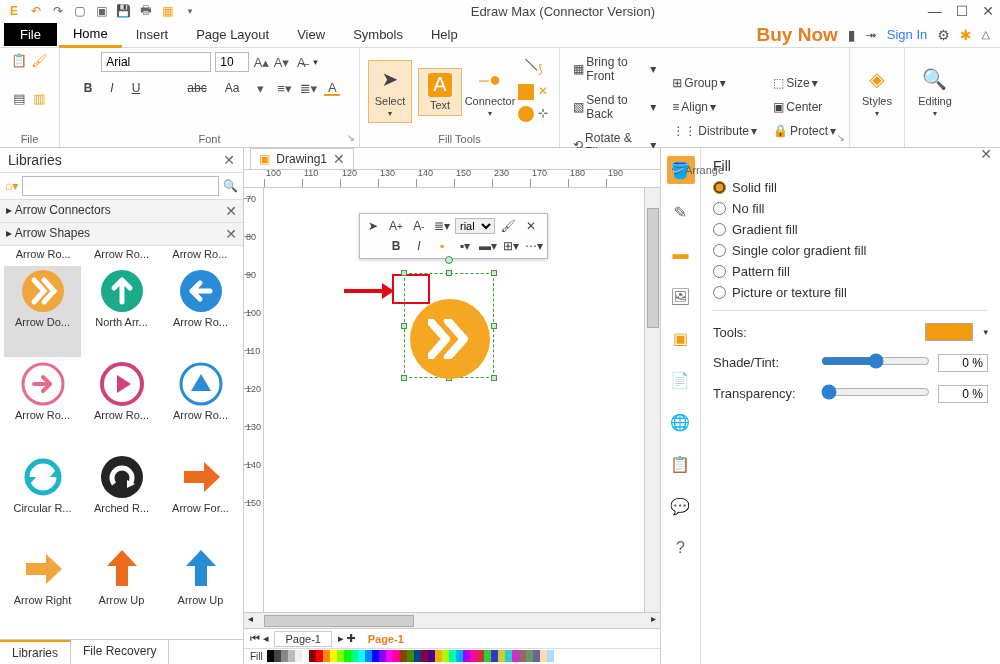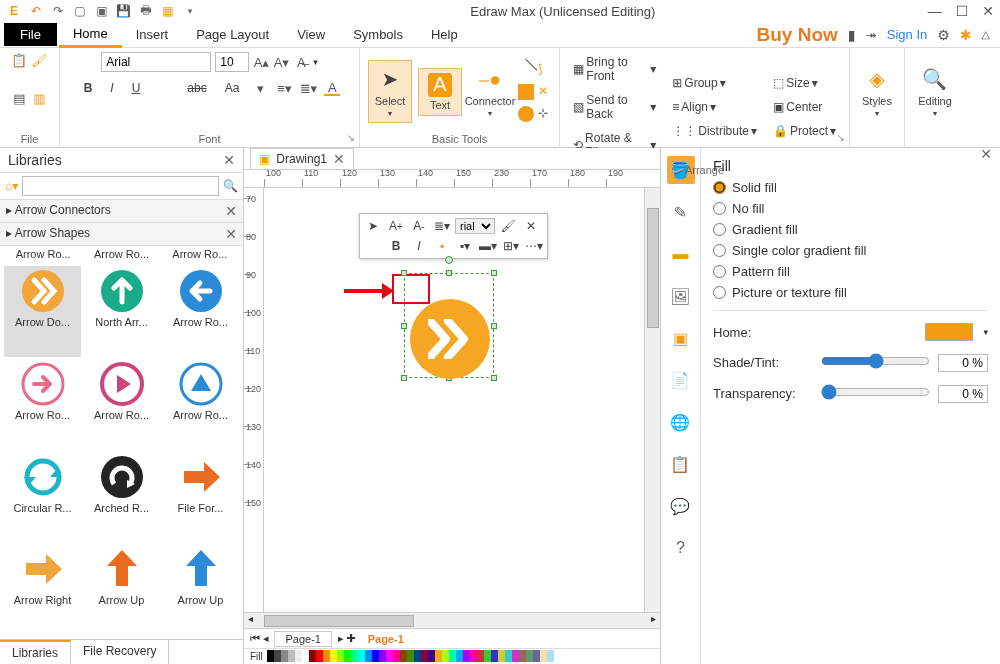--- a/index.html
+++ b/index.html
@@ -112,21 +112,21 @@
     <span style="color:#f39c12;font-weight:bold;">E</span>
     <span style="color:#e67e22;">↶</span>
     <span>↷</span>
     <span>▢</span>
     <span>▣</span>
     <span>💾</span>
     <span>🖶</span>
     <span style="color:#f39c12;">▦</span>
     <span style="font-size:9px;">▾</span>
   </div>
-  <div class="title">Edraw Max (Unlicensed Editing)</div>
+  <div class="title">Edraw Max (Connector Version)</div>
   <div class="winctrl">
     <span>—</span>
     <span>☐</span>
     <span>✕</span>
   </div>
 </div>
 
 <div class="menubar">
   <div class="file-btn">File</div>
   <div class="tab active">Home</div>
@@ -212,21 +212,21 @@
         <div class="rb-row">
             <span class="shape-ico" style="background:#f39c12;"></span>
             <span class="shape-ico" style="color:#f39c12;">✕</span>
           </div>
         <div class="rb-row">
             <span class="shape-ico" style="background:#f39c12;border-radius:50%;"></span>
             <span class="shape-ico">⊹</span>
           </div>
       </div>
     </div>
-    <div class="label">Basic Tools</div>
+    <div class="label">Fill Tools</div>
   </div>
 
   <div class="ribbon-group" style="width:290px;">
     <div class="body">
       <div class="rb-col" style="gap:4px;">
         <span class="rb-btn">▦ <span>Bring to Front</span> ▾</span>
         <span class="rb-btn">▧ <span>Send to Back</span> ▾</span>
         <span class="rb-btn">⟲ <span>Rotate &amp; Flip</span> ▾</span>
       </div>
       <div class="rb-col" style="gap:4px;">
@@ -366,21 +366,21 @@
             </svg>
           </div>
           <div class="lbl">Arched R...</div>
         </div>
         <div class="shape-cell">
           <div class="thumb">
             <svg width="46" height="46">
               <path d="M6 17 L26 17 L26 8 L42 23 L26 38 L26 29 L6 29 Z" fill="#eb6b1f"></path>
             </svg>
           </div>
-          <div class="lbl">File For...</div>
+          <div class="lbl">Arrow For...</div>
         </div>
         <div class="shape-cell">
           <div class="thumb">
             <svg width="46" height="46">
               <path d="M6 17 L26 17 L26 8 L42 23 L26 38 L26 29 L6 29 Z" fill="#f1a63c"></path>
             </svg>
           </div>
           <div class="lbl">Arrow Right</div>
         </div>
         <div class="shape-cell">
@@ -589,21 +589,21 @@
             <input type="radio" name="fill" style=""> 
             <span>Pattern fill</span>
           </label>
           <label class="radio-row">
             <input type="radio" name="fill" style=""> 
             <span>Picture or texture fill</span>
           </label>
         </div>
       <hr style="margin:10px 0;border:none;border-top:1px solid #ddd;">
       <div class="prop-row">
-        <span class="lbl">Home:</span>
+        <span class="lbl">Tools:</span>
         <div class="color-swatch"></div>
           <span style="font-size:9px;margin-left:2px;">▾</span>
       </div>
       <div class="prop-row">
         <span class="lbl">Shade/Tint:</span>
         <div class="slider"><input type="range" min="0" max="100" value="50" style=""></div>
         <input class="val" value="0 %" style="">
       </div>
       <div class="prop-row">
         <span class="lbl">Transparency:</span>

